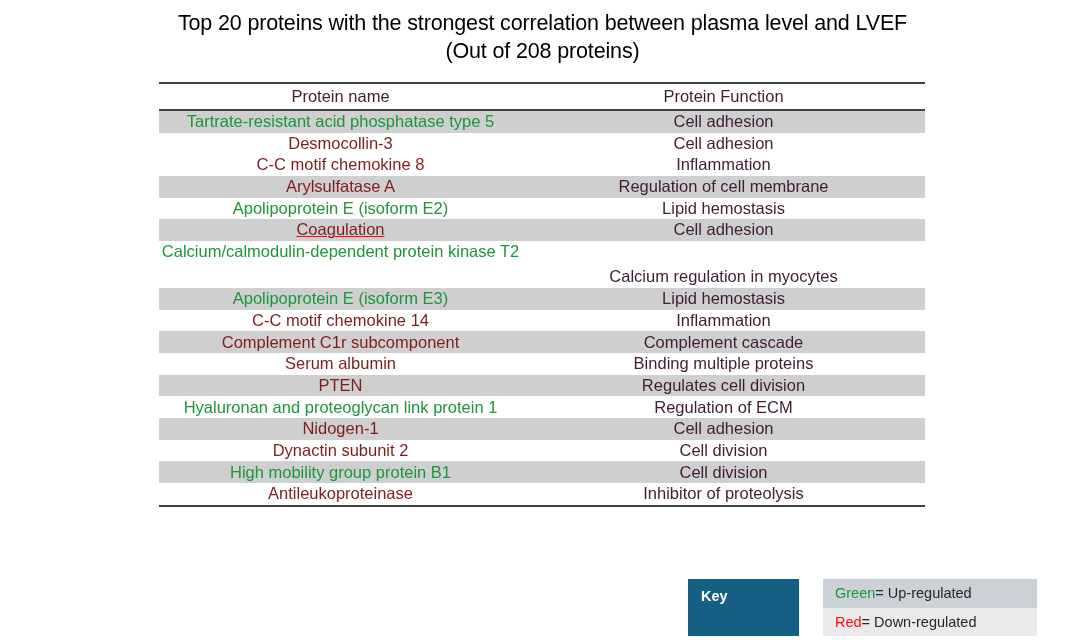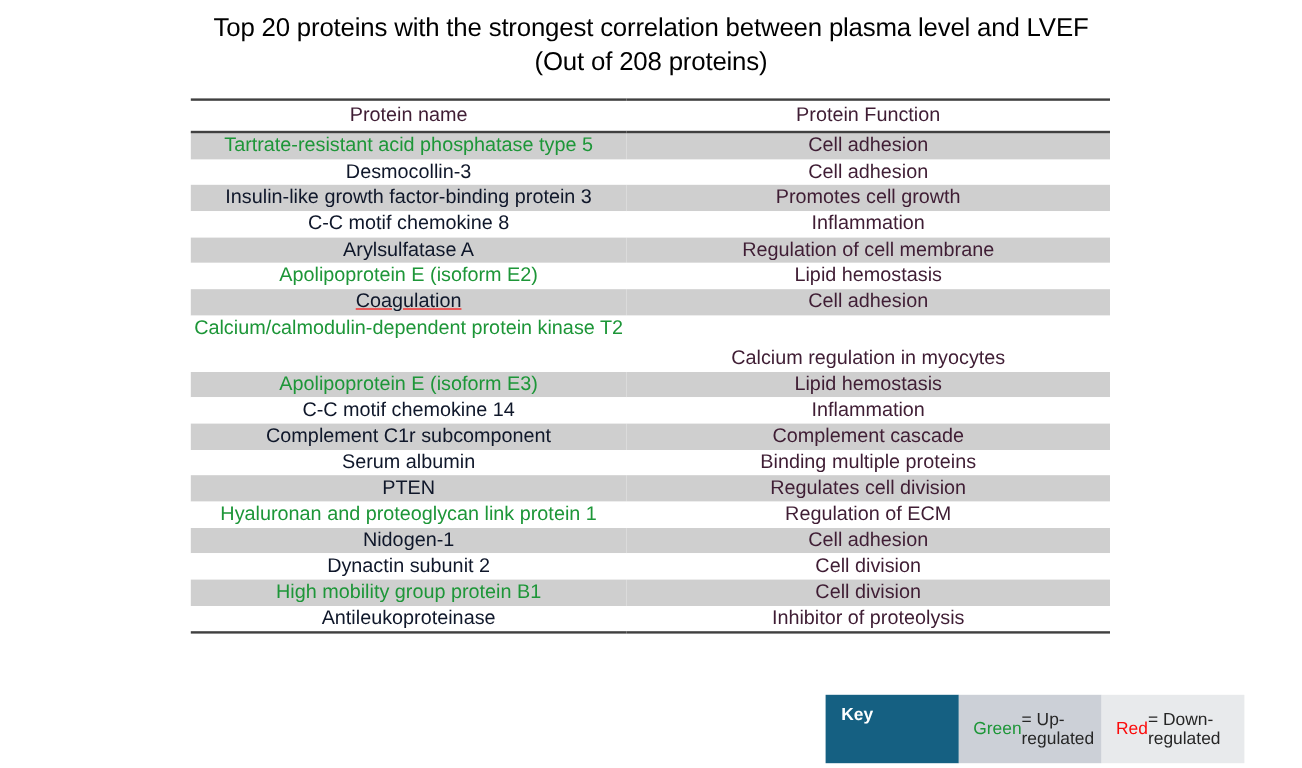--- a/index.html
+++ b/index.html
@@ -63,21 +63,21 @@
   tbody tr.last-row td { border-bottom: 2.5px solid #404040; }
 
   tbody td {
     font-size: 16.5px;
     line-height: 21.5px;
     text-align: center;
     padding: 0;
     vertical-align: bottom;
   }
   td.name-cell.up   { color: #1d9638; }
-  td.name-cell.down { color: #0f172a; }
+  td.name-cell.down { color: #7f1d1d; }
   td.func-cell      { color: #3f1d34; }
   td.name-cell.underlined span.txt {
     text-decoration: underline;
     text-decoration-color: #fb0b0b;
     text-decoration-thickness: 1px;
   }
   tr.tall-row { height: 47px; }
   tr.tall-row td.name-cell { vertical-align: top; line-height: 21.5px; }
   tr.tall-row td.func-cell { vertical-align: bottom; }
 
@@ -96,21 +96,22 @@
     background: #156082;
     color: #ffffff;
     font-weight: bold;
     padding: 8px 13px 0 13px;
     box-sizing: border-box;
     line-height: 19px;
   }
   #key-rows {
     flex: 1;
     display: flex;
-    flex-direction: row;
+    flex-direction: column;
+    padding-left: 24px;
   }
   .key-row {
     flex: 1;
     display: flex;
     align-items: center;
     padding-left: 12px;
     color: #262626;
     box-sizing: border-box;
   }
   .key-row.row-a { background: #ccd0d7; }
@@ -141,24 +142,20 @@
     </thead>
     <tbody id="table-body">
         <tr class="band">
           <td class="name-cell up"><span class="txt">Tartrate-resistant acid phosphatase type 5</span></td>
           <td class="func-cell">Cell adhesion</td>
         </tr>
         <tr class="plain">
           <td class="name-cell down"><span class="txt">Desmocollin-3</span></td>
           <td class="func-cell">Cell adhesion</td>
         </tr>
-        <tr class="band">
-          <td class="name-cell down"><span class="txt">Insulin-like growth factor-binding protein 3</span></td>
-          <td class="func-cell">Promotes cell growth</td>
-        </tr>
         <tr class="plain">
           <td class="name-cell down"><span class="txt">C-C motif chemokine 8</span></td>
           <td class="func-cell">Inflammation</td>
         </tr>
         <tr class="band">
           <td class="name-cell down"><span class="txt">Arylsulfatase A</span></td>
           <td class="func-cell">Regulation of cell membrane</td>
         </tr>
         <tr class="plain">
           <td class="name-cell up"><span class="txt">Apolipoprotein E (isoform E2)</span></td>

